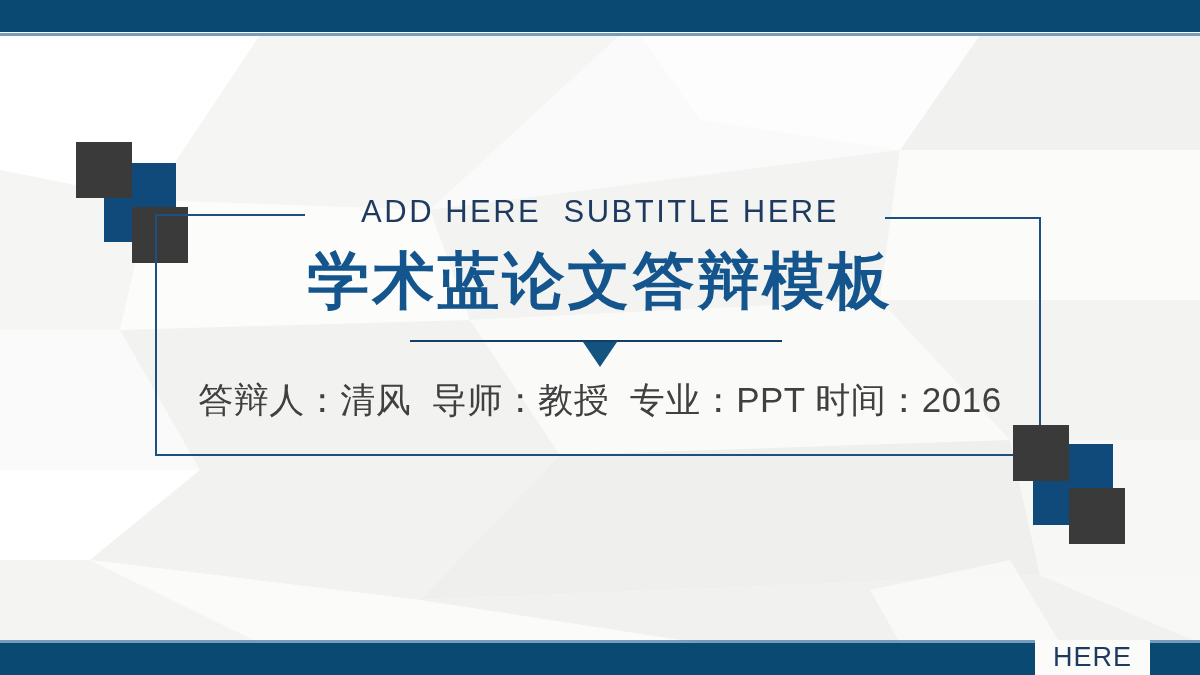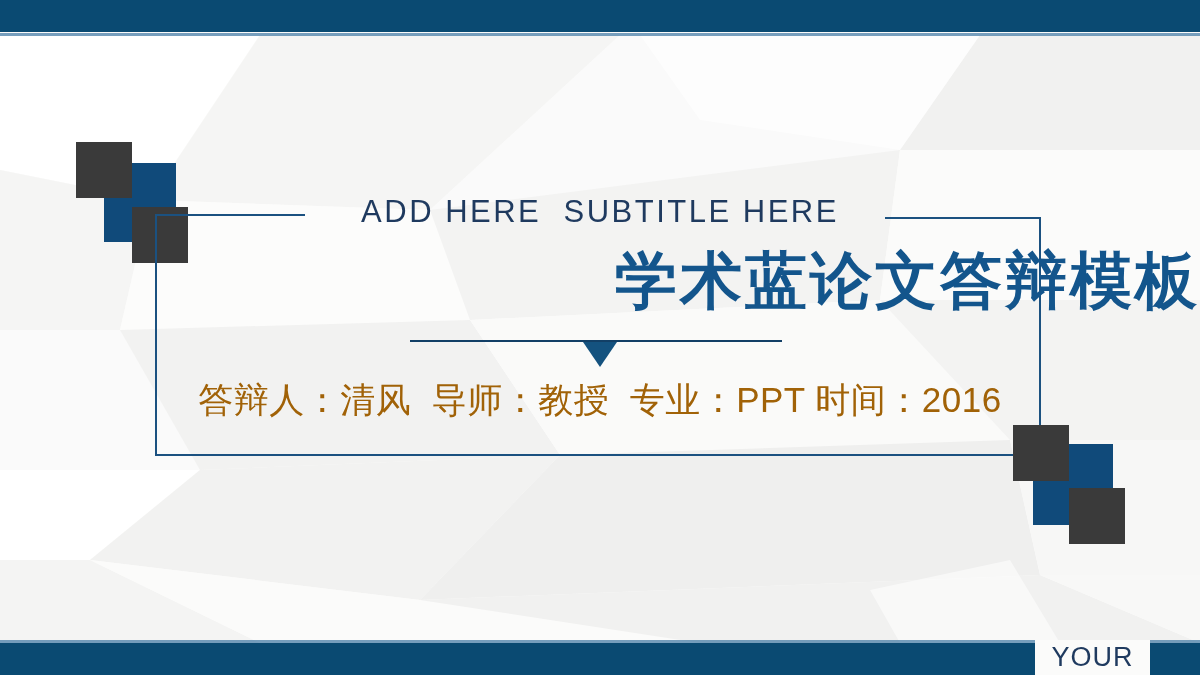--- a/index.html
+++ b/index.html
@@ -127,21 +127,21 @@
     letter-spacing: 2.5px;
     white-space: pre;
     line-height: 1;
   }
 
   .title {
     position: absolute;
     left: 0;
     top: 248px;
     width: 1200px;
-    text-align: right;
+    text-align: center;
     color: #13558c;
     font-size: 62px;
     font-weight: bold;
     letter-spacing: 3px;
     line-height: 1.05;
   }
 
   
   .divider {
     position: absolute;
@@ -161,21 +161,21 @@
     border-right: 17px solid transparent;
     border-top: 25px solid #14527f;
   }
 
   .info-line {
     position: absolute;
     left: 0;
     top: 382px;
     width: 1200px;
     text-align: center;
-    color: #a16207;
+    color: #404040;
     font-size: 35px;
     letter-spacing: 0.5px;
     white-space: pre;
     line-height: 1;
   }
 </style>
 </head>
 <body>
 
 <div id="slide">
@@ -230,16 +230,16 @@
   <div class="info-line">答辩人：清风  导师：教授  专业：PPT 时间：2016</div>
 
   <div class="sq sq-dark br-a"></div>
   <div class="sq sq-blue br-b"></div>
   <div class="sq sq-blue br-c"></div>
   <div class="sq sq-dark br-d"></div>
 
   <div class="bar-bottom-accent"></div>
   <div class="bar-bottom"></div>
   <div class="logo-cut">
-    <span class="logo-text">YOUR</span>
+    <span class="logo-text">HERE</span>
   </div>
 
 </div>
 
 </body></html>

